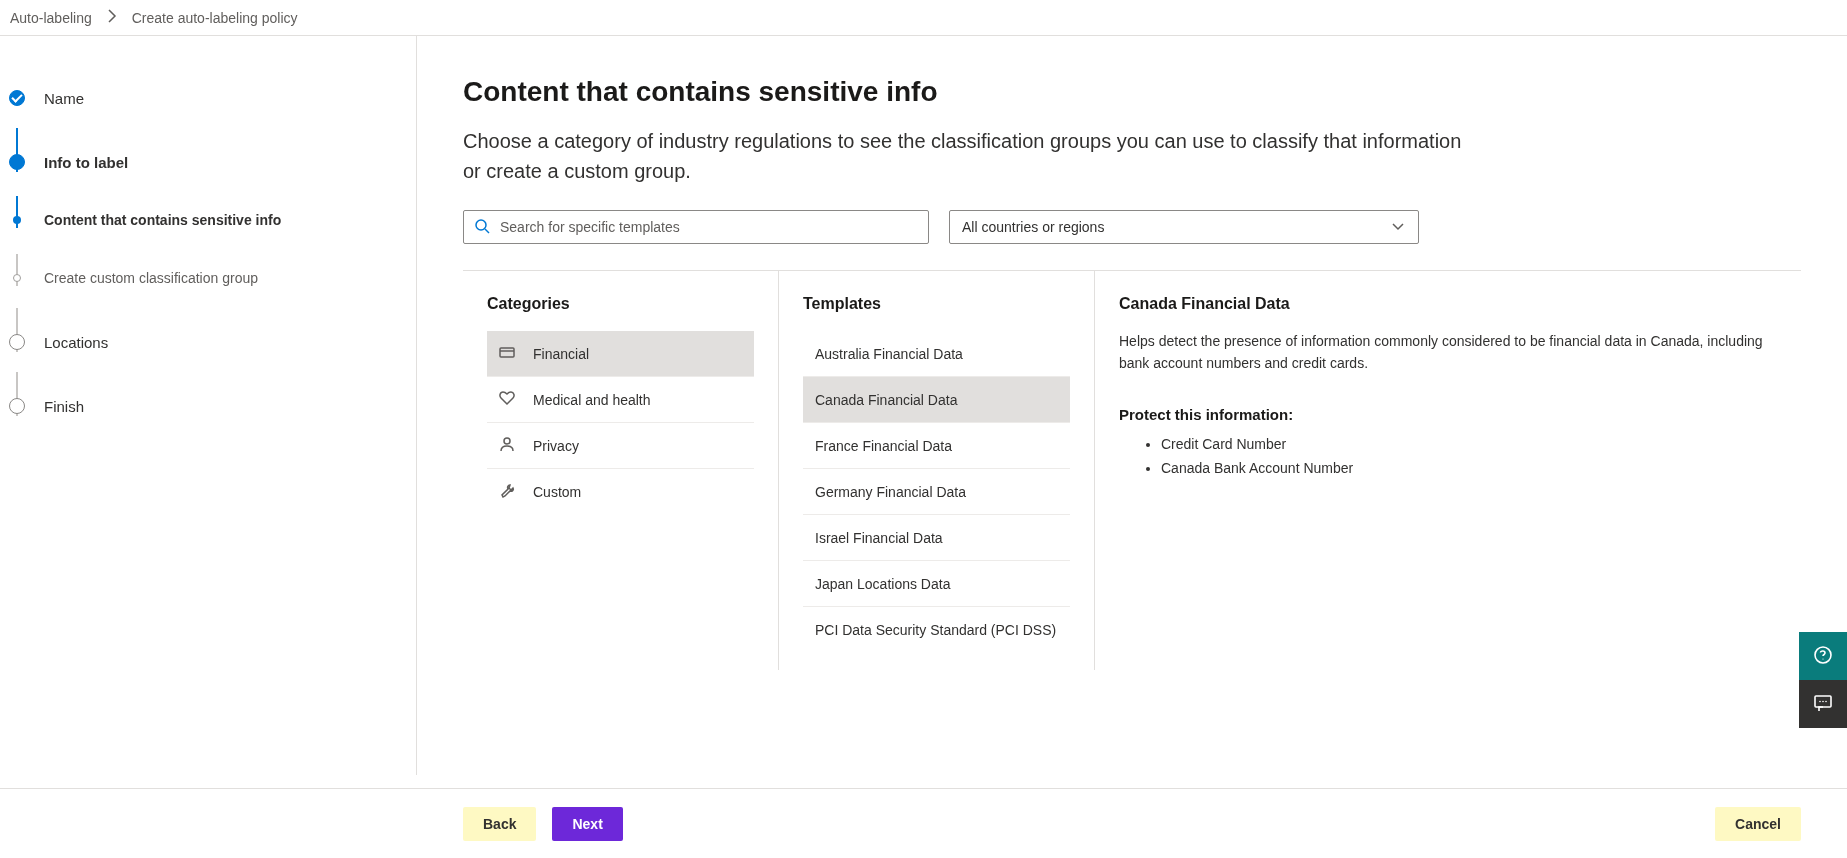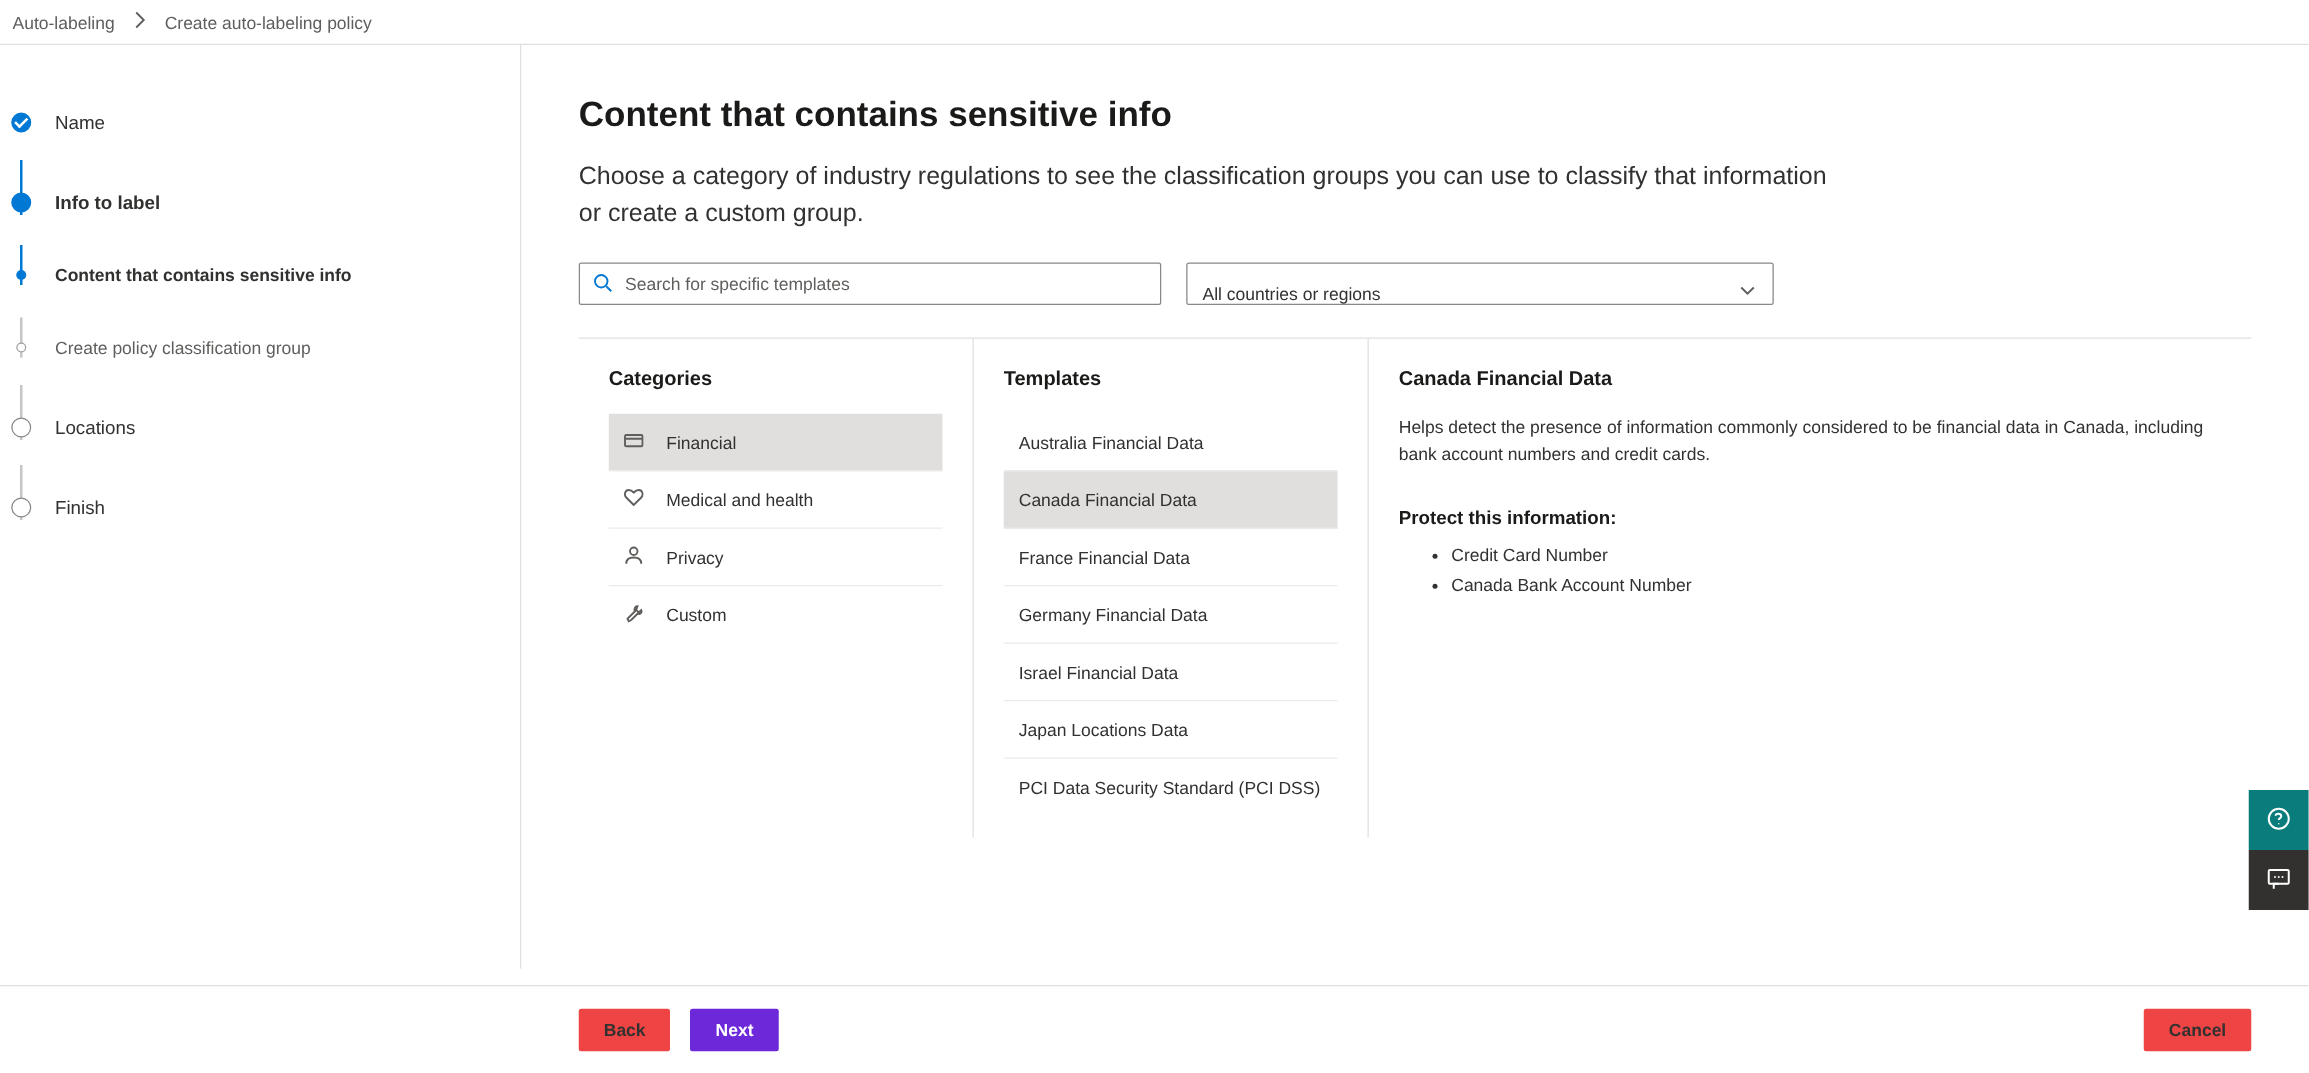--- a/index.html
+++ b/index.html
@@ -147,21 +147,21 @@
     border: none;
     outline: none;
     flex: 1;
     font-size: 14px;
     color: #323130;
   }
   .search-box input::placeholder { color: #605e5c; }
   .dropdown {
     flex: 1;
     display: flex;
-    align-items: flex-end;
+    align-items: center;
     justify-content: space-between;
     border: 1px solid #8a8886;
     border-radius: 2px;
     height: 34px;
     padding: 0 12px;
     max-width: 470px;
     cursor: pointer;
     font-size: 14px;
   }
 
@@ -235,21 +235,21 @@
   }
   .btn {
     height: 34px;
     padding: 0 20px;
     border: none;
     border-radius: 2px;
     font-size: 14px;
     font-weight: 600;
     cursor: pointer;
   }
-  .btn.secondary { background: #ef4444; color: #323130; }
+  .btn.secondary { background: #fef9c3; color: #323130; }
   .btn.primary { background: #6d28d9; color: #fff; }
   .footer .spacer { flex: 1; }
 
   
   .side-buttons {
     position: absolute;
     right: 0;
     bottom: 130px;
     display: flex;
     flex-direction: column;
@@ -306,21 +306,21 @@
         <div class="circle small"></div>
       </div>
       <div class="label">Content that contains sensitive info</div>
     </div>
 
     <div class="step sub" style="margin-top:14px;">
       <div class="indicator">
         <div class="connector" style="top:-20px;height:32px;"></div>
         <div class="circle small pending"></div>
       </div>
-      <div class="label" style="color:#605e5c;">Create policy classification group</div>
+      <div class="label" style="color:#605e5c;">Create custom classification group</div>
     </div>
 
     <div class="step">
       <div class="indicator">
         <div class="connector"></div>
         <div class="circle"></div>
       </div>
       <div class="label">Locations</div>
     </div>
 

